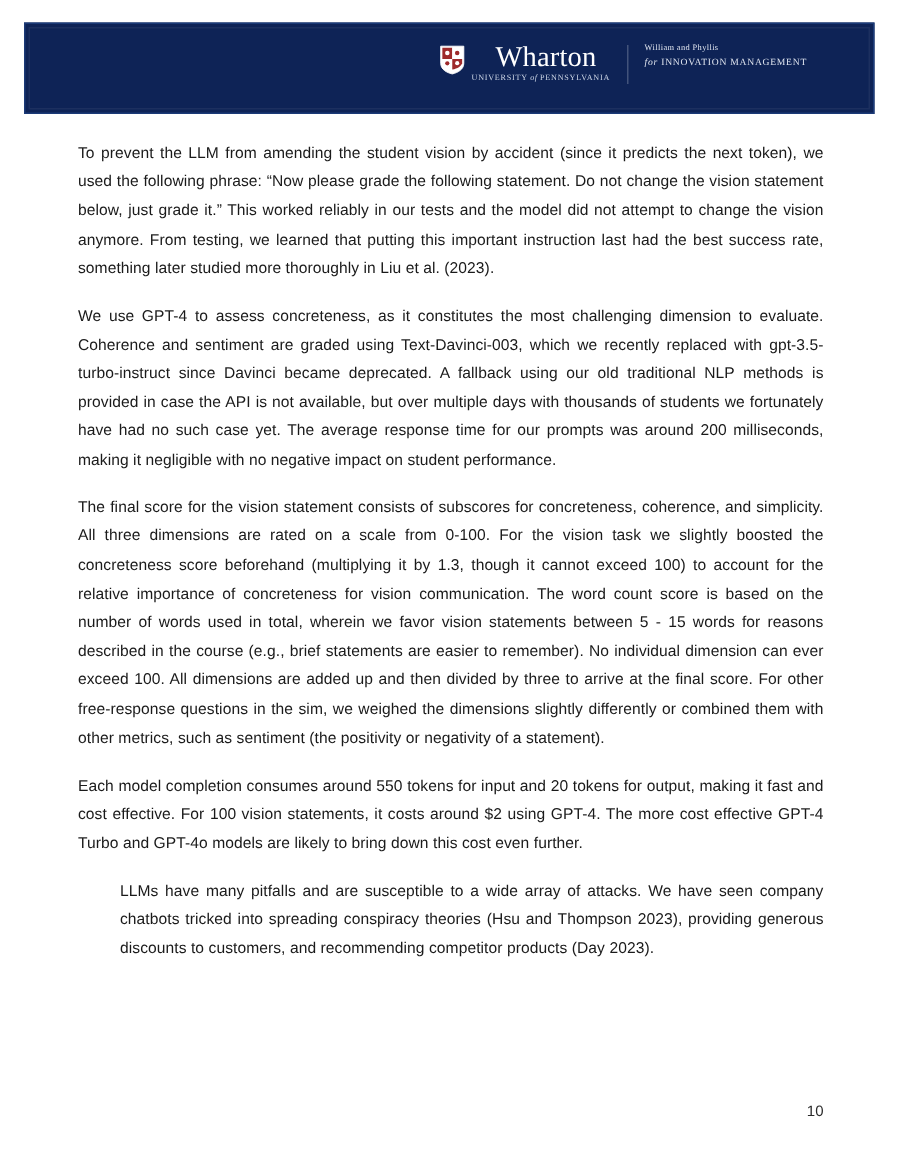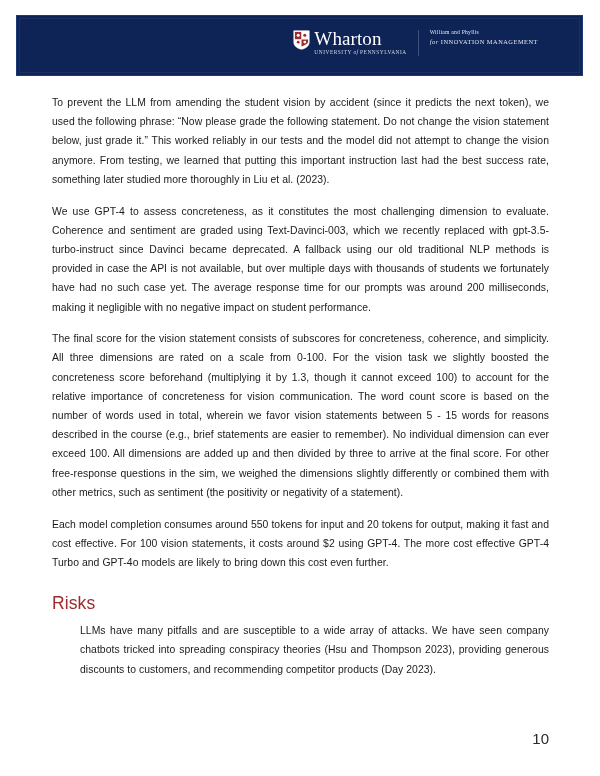--- a/index.html
+++ b/index.html
@@ -72,20 +72,21 @@
     display: flex;
     flex-direction: column;
     line-height: 1;
   }
   .wharton-name {
     font-family: "Liberation Serif", serif;
     font-size: 19px;
     color: #ffffff;
     letter-spacing: 0.1px;
     line-height: 19px;
+    margin-left: 16px;
   }
   .wharton-sub {
     font-family: "Liberation Serif", serif;
     font-size: 5.4px;
     color: #cfd8e8;
     letter-spacing: 0.52px;
     margin-top: 2px;
     white-space: nowrap;
   }
   .wharton-sub .ital { font-style: italic; letter-spacing: 0.2px; }
@@ -156,21 +157,21 @@
     color: #9e2a2b;
     line-height: 21px;
     letter-spacing: 0.1px;
   }
 
   
   .page-number {
     position: absolute;
     right: 51px;
     bottom: 29px;
-    font-size: 15px;
+    font-size: 10px;
     color: #2a2a2a;
     text-align: right;
   }
 </style>
 </head>
 <body>
 
 <div class="page">
 
   <div class="header-banner">
@@ -206,20 +207,19 @@
     </div>
   </div>
 
   <div class="content">
 
     <p class="para">To prevent the LLM from amending the student vision by accident (since it predicts the next token), we used the following phrase: “Now please grade the following statement. Do not change the vision statement below, just grade it.” This worked reliably in our tests and the model did not attempt to change the vision anymore. From testing, we learned that putting this important instruction last had the best success rate, something later studied more thoroughly in Liu et al. (2023).</p>
     <p class="para">We use GPT-4 to assess concreteness, as it constitutes the most challenging dimension to evaluate. Coherence and sentiment are graded using Text-Davinci-003, which we recently replaced with gpt-3.5-turbo-instruct since Davinci became deprecated. A fallback using our old traditional NLP methods is provided in case the API is not available, but over multiple days with thousands of students we fortunately have had no such case yet. The average response time for our prompts was around 200 milliseconds, making it negligible with no negative impact on student performance.</p>
     <p class="para">The final score for the vision statement consists of subscores for concreteness, coherence, and simplicity. All three dimensions are rated on a scale from 0-100. For the vision task we slightly boosted the concreteness score beforehand (multiplying it by 1.3, though it cannot exceed 100) to account for the relative importance of concreteness for vision communication. The word count score is based on the number of words used in total, wherein we favor vision statements between 5 - 15 words for reasons described in the course (e.g., brief statements are easier to remember). No individual dimension can ever exceed 100. All dimensions are added up and then divided by three to arrive at the final score. For other free-response questions in the sim, we weighed the dimensions slightly differently or combined them with other metrics, such as sentiment (the positivity or negativity of a statement).</p>
     <p class="para">Each model completion consumes around 550 tokens for input and 20 tokens for output, making it fast and cost effective. For 100 vision statements, it costs around $2 using GPT-4. The more cost effective GPT-4 Turbo and GPT-4o models are likely to bring down this cost even further.</p>
 
-    <h2 class="section-heading">Risks</h2>
     <p class="para">LLMs have many pitfalls and are susceptible to a wide array of attacks. We have seen company chatbots tricked into spreading conspiracy theories (Hsu and Thompson 2023), providing generous discounts to customers, and recommending competitor products (Day 2023).</p>
 
   </div>
 
   <div class="page-number">10</div>
 
 </div>
 
 </body></html>

